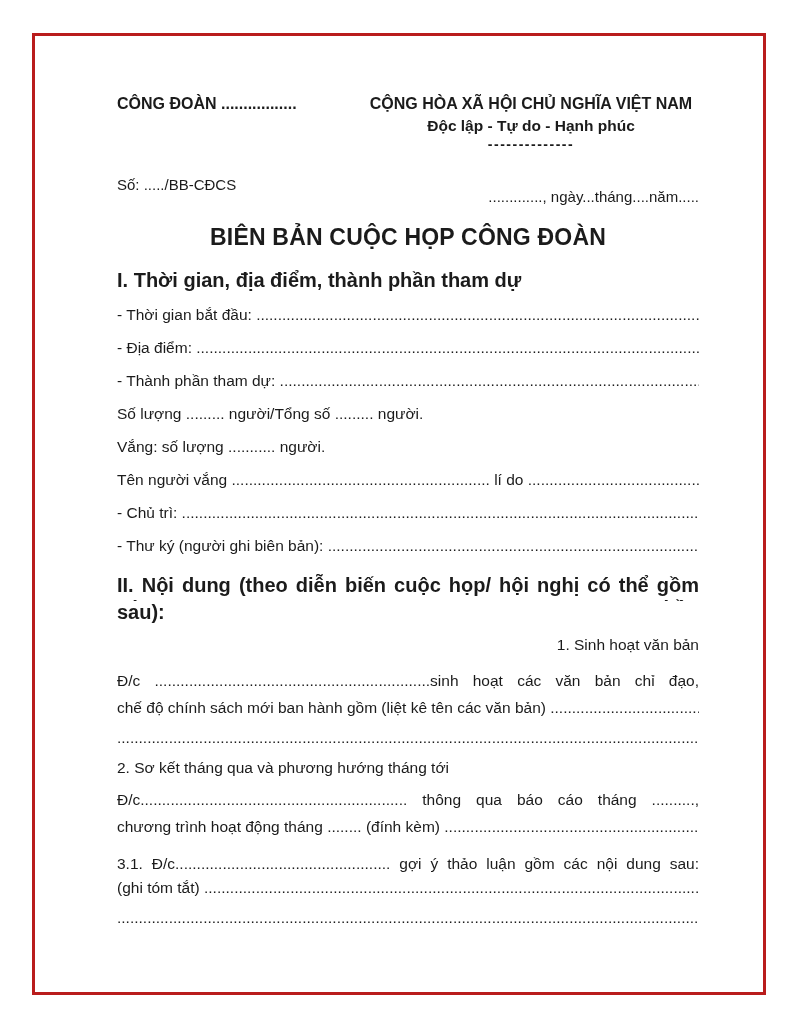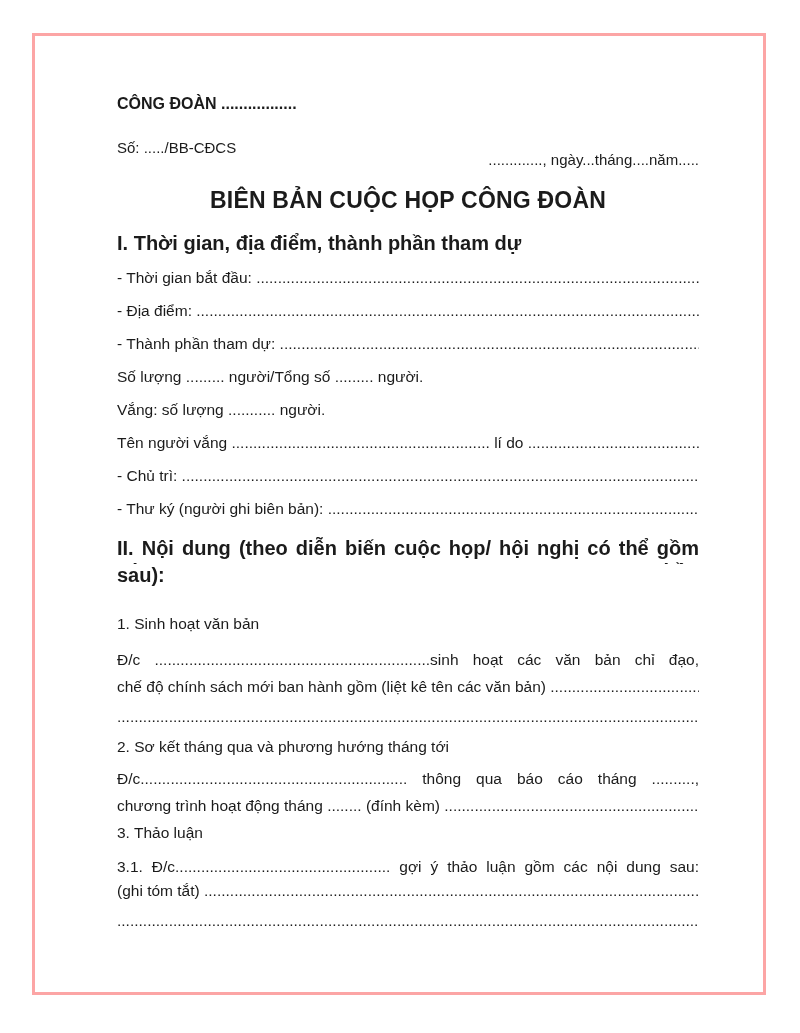--- a/index.html
+++ b/index.html
@@ -3,49 +3,54 @@
 <meta charset="utf-8">
 <style>
   html,body{margin:0;padding:0;background:#ffffff;}
   .page{
     position:relative;width:800px;height:1033px;background:#ffffff;
     font-family:"Liberation Sans","DejaVu Sans",sans-serif;color:#1b1b1b;
     overflow:hidden;
   }
   .frame{
     position:absolute;left:32px;top:33px;width:734px;height:962px;
-    border:3px solid #fca5a5;box-sizing:border-box;background:#ffffff;
+    border:3px solid #b91c1c;box-sizing:border-box;background:#ffffff;
   }
   .content{padding:57px 64px 0 82px;}
   .line{font-size:15.5px;line-height:21px;white-space:nowrap;overflow:hidden;}
   .jl{white-space:normal;text-align:justify;text-align-last:justify;overflow:hidden;max-height:27px;}
   .ph{line-height:27px;}
   .hdr-row{display:flex;justify-content:space-between;align-items:flex-start;}
   .hdr-left{font-size:16px;font-weight:bold;line-height:22px;white-space:nowrap;}
   .hdr-right{text-align:center;line-height:22px;min-width:336px;}
   .nat-title{font-size:16px;font-weight:bold;white-space:nowrap;}
   .nat-motto{font-size:15.5px;font-weight:bold;}
   .motto-divider{font-size:14px;font-weight:bold;letter-spacing:1.5px;line-height:15px;}
   .num-row{display:flex;justify-content:space-between;margin-top:22px;font-size:15px;line-height:21px;}
   .date-line{margin-top:12px;}
   .doc-title{font-size:23px;font-weight:bold;text-align:center;margin:14px 0 0 0;line-height:32px;letter-spacing:0.2px;}
   .sec{font-size:20px;font-weight:bold;line-height:23px;}
   .mt3{margin-top:3px;}  .mt6{margin-top:6px;}  .mt8{margin-top:8px;}
-  .mt9{margin-top:9px;}  .mt10{margin-top:26px;} .mt12{margin-top:12px;}
+  .mt9{margin-top:9px;}  .mt10{margin-top:10px;text-align:right;} .mt12{margin-top:12px;}
   .mt13{margin-top:13px;}.mt16{margin-top:16px;} .mt18{margin-top:18px;}
 </style>
 </head>
 <body>
 
 <div class="page">
   <div class="frame">
     <div class="content">
 
       <div class="hdr-row">
         <div class="hdr-left">CÔNG ĐOÀN .................</div>
+        <div class="hdr-right">
+          <div class="nat-title">CỘNG HÒA XÃ HỘI CHỦ NGHĨA VIỆT NAM</div>
+          <div class="nat-motto">Độc lập - Tự do - Hạnh phúc</div>
+          <div class="motto-divider">--------------</div>
+        </div>
       </div>
 
       <div class="num-row">
         <div>Số: ...../BB-CĐCS</div>
         <div class="date-line">............., ngày...tháng....năm.....</div>
       </div>
 
       <div class="doc-title">BIÊN BẢN CUỘC HỌP CÔNG ĐOÀN</div>
 
       <div class="sec mt16">I. Thời gian, địa điểm, thành phần tham dự</div>
@@ -64,20 +69,19 @@
 
       <div class="line mt10">1. Sinh hoạt văn bản</div>
       <div class="line jl ph mt12">Đ/c ................................................................sinh hoạt các văn bản chỉ đạo,</div>
       <div class="line ph">chế độ chính sách mới ban hành gồm (liệt kê tên các văn bản) ..................................................</div>
       <div class="line mt6">......................................................................................................................................................................</div>
 
       <div class="line mt9">2. Sơ kết tháng qua và phương hướng tháng tới</div>
       <div class="line jl ph mt8">Đ/c.............................................................. thông qua báo cáo tháng ..........,</div>
       <div class="line ph">chương trình hoạt động tháng ........ (đính kèm)  ............................................................................</div>
 
-      <div class="line mt3">3. Thảo luận</div>
       <div class="line jl mt13">3.1. Đ/c.................................................. gợi ý thảo luận gồm các nội dung sau:</div>
       <div class="line mt3">(ghi tóm tắt)  ..........................................................................................................................................</div>
       <div class="line mt9">......................................................................................................................................................................</div>
 
     </div>
   </div>
 </div>
 
 </body></html>

